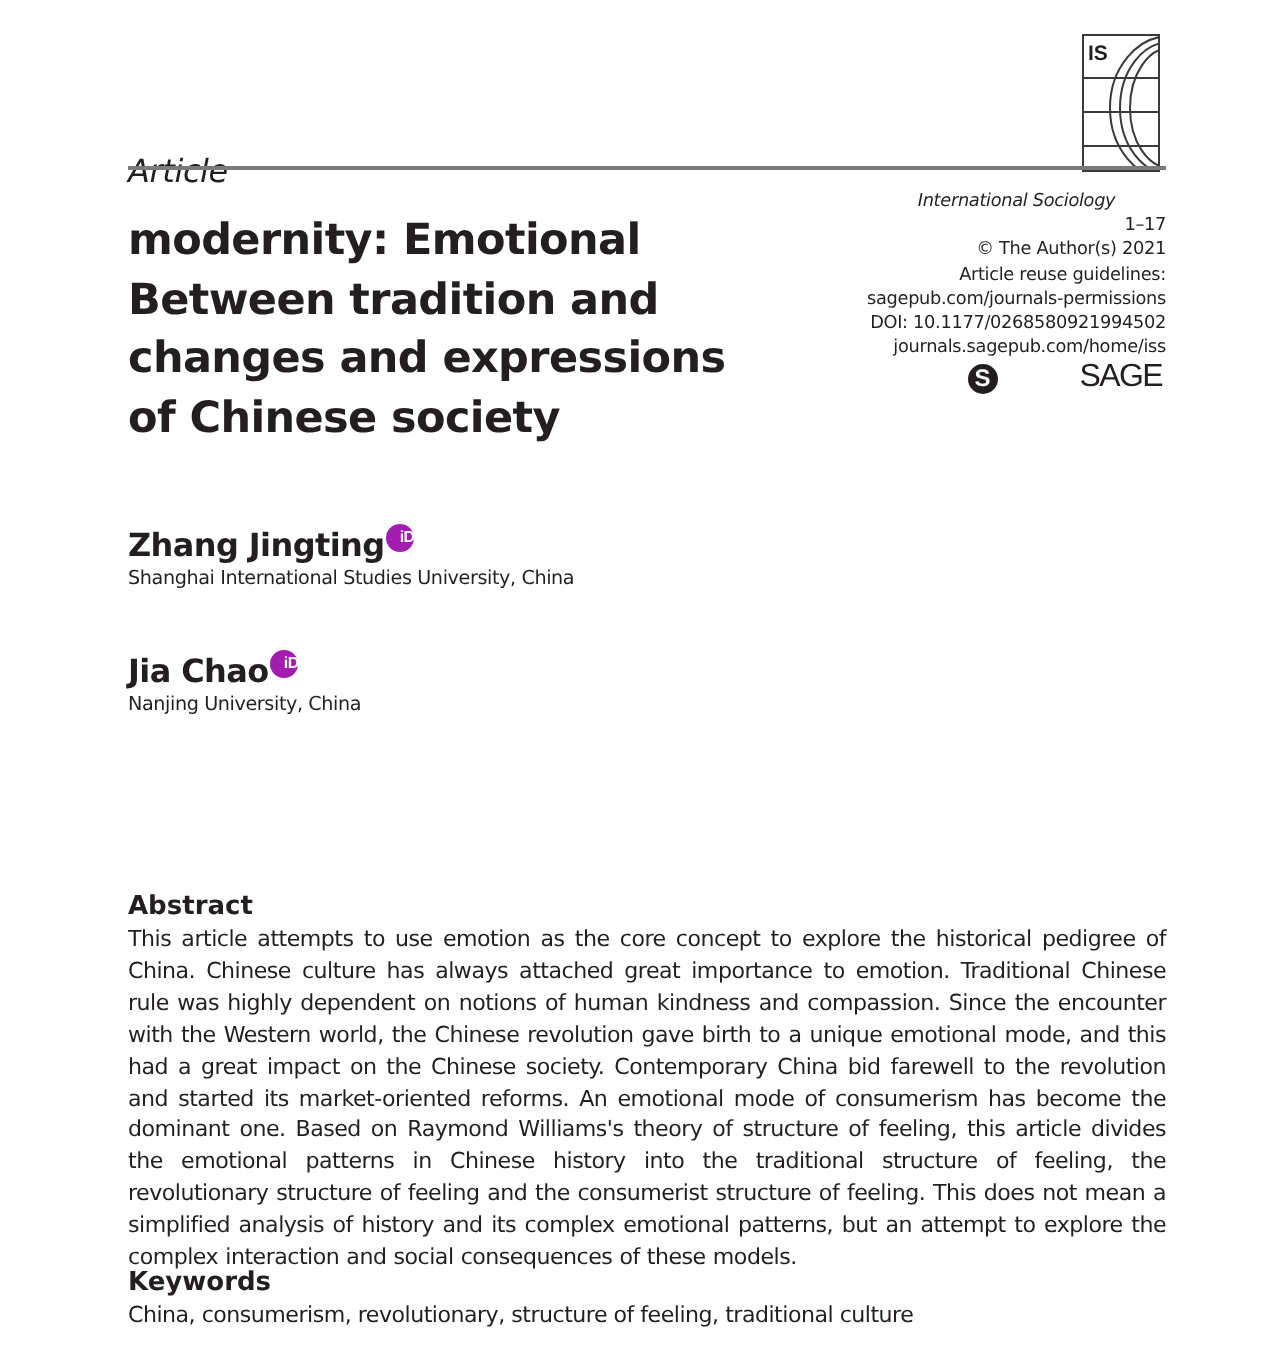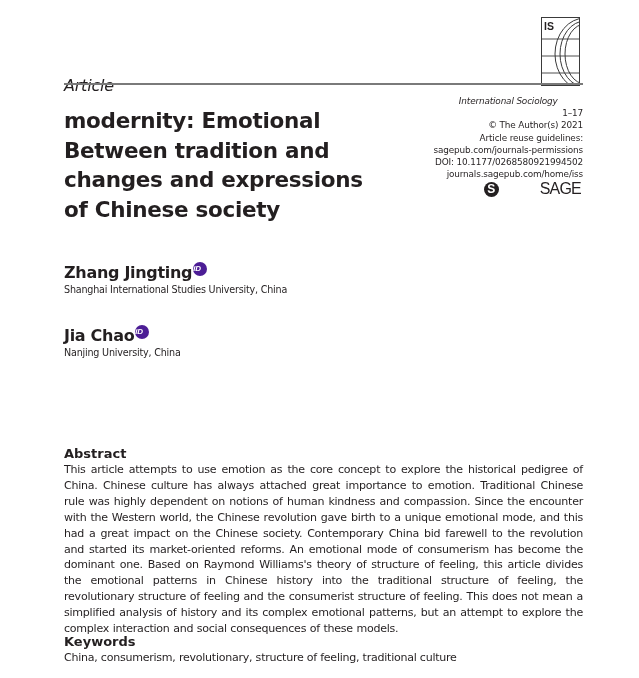--- a/index.html
+++ b/index.html
@@ -15,21 +15,21 @@
   #meta .journal { font-style: italic; text-align: center; }
   #sage { right: 58px; top: 180px; height: 18px; display: flex; align-items: center; gap: 1px; }
   #sage .s-circle { width: 15px; height: 15px; border-radius: 50%; background: #231f20; color: #fff; font-size: 12px; font-weight: bold; line-height: 15px; text-align: center; font-family: "Liberation Sans", sans-serif; }
   #sage .s-text { font-family: "Liberation Sans", sans-serif; font-size: 16px; letter-spacing: -0.8px; color: #231f20; line-height: 18px; margin-left: 40px; }
 
   #title { left: 64px; top: 106px; width: 290px; font-weight: bold; font-size: 21.5px; line-height: 29.5px; letter-spacing: -0.3px; color: #231f20; font-family: "DejaVu Sans", sans-serif; }
   #title div { white-space: nowrap; }
 
   .author { left: 64px; }
   .author .name { font-weight: bold; font-size: 16px; line-height: 20px; color: #231f20; display: inline-flex; align-items: center; letter-spacing: -0.3px; }
-  .orcid { display: inline-block; width: 14px; height: 14px; border-radius: 50%; background: #4c1d95; color: #fff; font-size: 8px; font-weight: bold; line-height: 14px; text-align: left; margin-left: 1px; position: relative; top: -4px; font-family: "Liberation Sans", sans-serif; font-style: italic; }
+  .orcid { display: inline-block; width: 14px; height: 14px; border-radius: 50%; background: #a21caf; color: #fff; font-size: 8px; font-weight: bold; line-height: 14px; text-align: right; margin-left: 1px; position: relative; top: -4px; font-family: "Liberation Sans", sans-serif; }
   .author .affil { font-size: 9.6px; line-height: 13px; color: #231f20; letter-spacing: -0.2px; }
   #author-1 { top: 263px; }
   #author-2 { top: 326px; }
 
   #abstract { left: 64px; top: 414px; width: 519px; margin-top: 31px; }
   .section-heading { font-weight: bold; font-size: 13px; line-height: 17px; color: #231f20; }
   #abstract-body { font-size: 11.05px; line-height: 15.9px; text-align: justify; color: #231f20; letter-spacing: -0.25px; word-spacing: 0.3px; }
 
   #keywords { left: 64px; top: 633px; width: 519px; }
   #keywords-body { font-size: 11.05px; line-height: 16px; color: #231f20; letter-spacing: -0.25px; }

